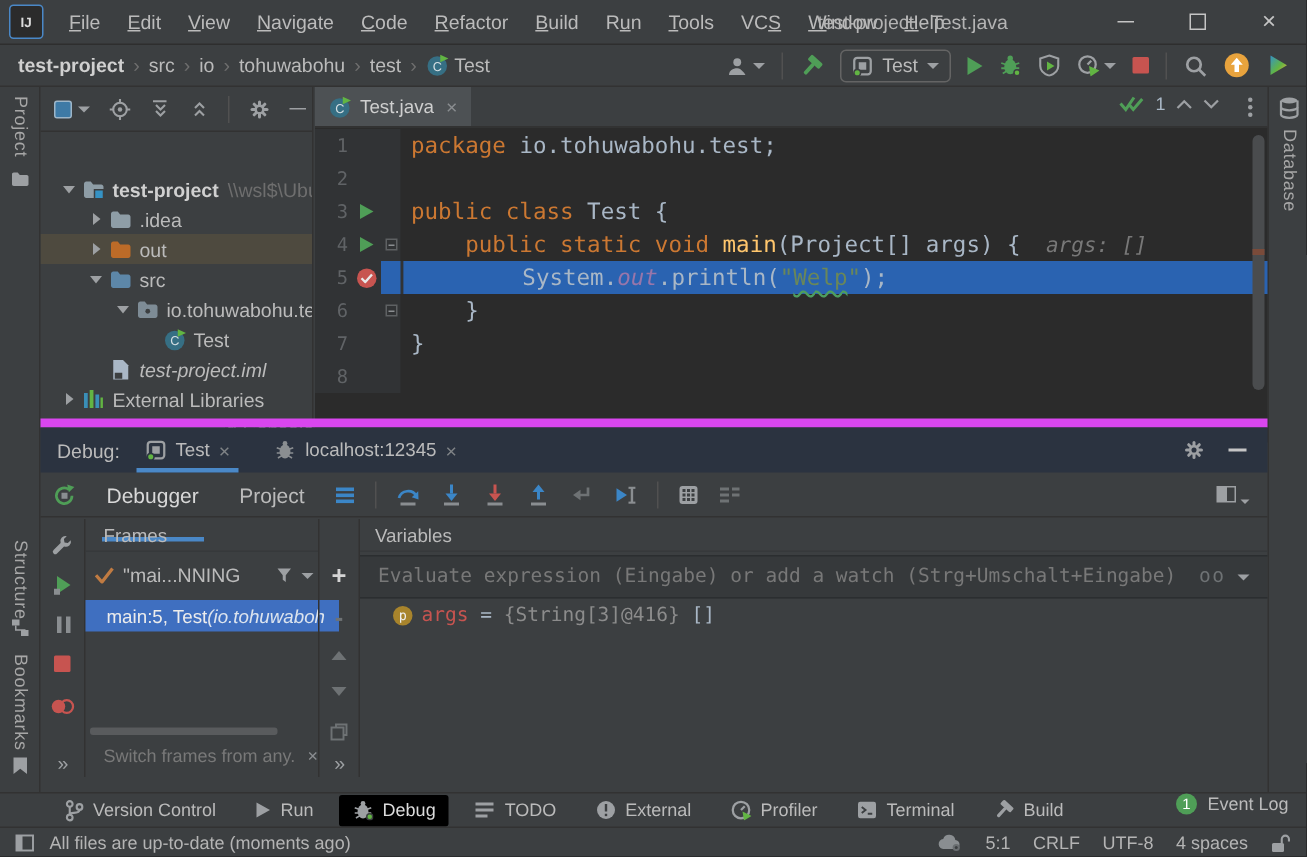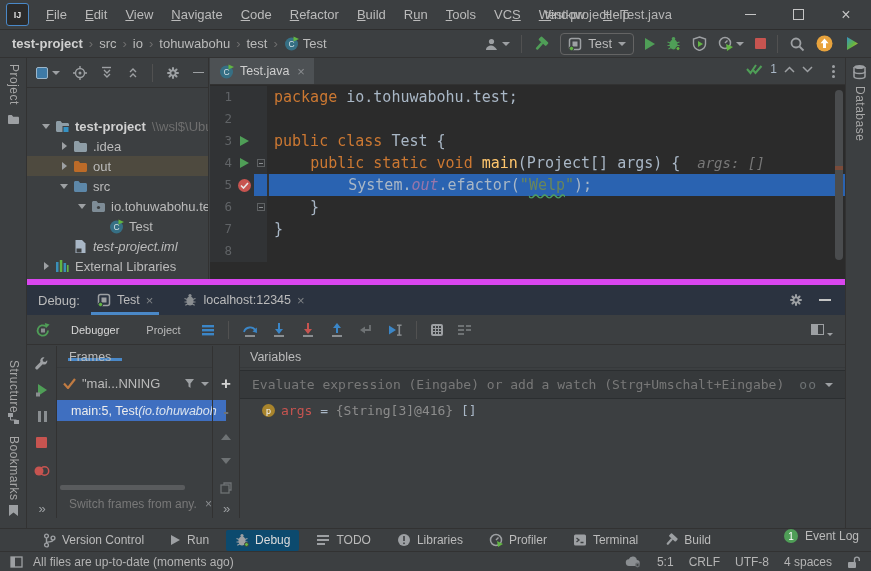--- a/index.html
+++ b/index.html
@@ -83,37 +83,37 @@
   .inspect{position:absolute;right:32px;top:4px;display:flex;align-items:center;gap:7px;color:#A9B7C6;font-size:12px}
   .vthumb{position:absolute;right:2px;width:8px;background:#4A4C4E;border-radius:4px}
 
   
   .debug-pane{position:absolute;left:27px;top:279px;width:818px;height:233px;border-top:6px solid #d946ef;box-sizing:border-box}
   .d-head{position:absolute;left:0;top:0;width:100%;height:30px;background:#2B3340;display:flex;align-items:center;padding-left:7px;box-sizing:border-box}
   .d-tab{position:relative;display:flex;align-items:center;gap:6px;height:30px;padding:0 9px;font-size:12.5px}
   .d-tab.active::after{content:'';position:absolute;left:3px;right:3px;bottom:0;height:3px;background:#4A88C7}
   .d-tab .x{color:#7F8386;font-size:13px}
   .d-toolbar{position:absolute;left:0;top:30px;width:100%;height:30px;border-bottom:1px solid #323232;box-sizing:border-box;display:flex;align-items:center;gap:13px;padding-left:8px}
-  .v-tab{position:relative;height:30px;line-height:30px;padding:16px 7px;font-size:11px;color:#BBBBBB}
+  .v-tab{position:relative;height:30px;line-height:30px;padding:16px 7px;font-size:14px;color:#BBBBBB}
   .v-tab.active{color:#D8D8D8}
   .v-tab.active::after{content:'';position:absolute;left:4px;right:4px;bottom:0;height:3px;background:#4A88C7}
   .d-vtb{position:absolute;left:0;top:61px;width:30px;height:172px;border-right:1px solid #323232;box-sizing:border-box}
   .d-vtb > div{position:absolute;left:0;width:100%;display:flex;justify-content:center}
   .panel-title{position:absolute;top:61px;height:22px;line-height:22px;font-size:12.5px;color:#BBBBBB;border-bottom:1px solid #36393B;box-sizing:border-box}
   .sel-row{position:absolute;background:#3F6FC0;color:#ECECEC;overflow:hidden;white-space:nowrap;display:flex;align-items:center}
   .evalrow{position:absolute;background:#36393B;border-top:1px solid #2B2E30;border-bottom:1px solid #2B2E30;box-sizing:border-box;
            display:flex;align-items:center;font-family:"DejaVu Sans Mono",monospace;font-size:13px;color:#787878}
   .monoline{font-family:"DejaVu Sans Mono",monospace;font-size:13px}
   .morechev{color:#9DA0A3;font-size:13px;letter-spacing:-1px}
 
   
   .bottombar{position:absolute;left:0;top:528px;width:871px;height:23px;border-top:1px solid #323232;box-sizing:border-box;
              display:flex;align-items:center;padding-left:34px;gap:8px;font-size:12px}
   .bb-item{display:flex;align-items:center;gap:6px;height:21px;padding:0 9px;color:#BBBBBB;border-radius:2px}
-  .bb-item.active{background:#0c4a6e;color:#DCDCDC}
+  .bb-item.active{background:#000000;color:#DCDCDC}
   .eventlog{position:absolute;right:12px;top:529px;display:flex;align-items:center;gap:7px;font-size:12px}
   .badge{width:14px;height:14px;border-radius:50%;background:#4F9E57;color:#fff;font-size:10px;display:flex;align-items:center;justify-content:center}
   .statusbar{position:absolute;left:0;top:551px;width:871px;height:20px;border-top:1px solid #323232;box-sizing:border-box;
              display:flex;align-items:center;gap:10px;padding:0 10px;font-size:12px;color:#B4B4B4}
   .sb-right{margin-left:auto;display:flex;align-items:center;gap:15px}
 </style>
 </head>
 <body>
 
 <div id="app">
@@ -507,21 +507,21 @@
             <span class="cnum">5</span>
             <span class="cico">
               <span class="bp">
                 <svg width="9" height="7">
                   <path d="M1 3.5l2.5 2.5L8 1" fill="none" stroke="#E8E8E8" stroke-width="1.6"></path>
                 </svg>
               </span>
             </span>
           </div>
           <div class="cfold"></div>
-          <div class="ccode"><span class="tok-pl">        System.</span><span class="tok-fld">out</span><span class="tok-pl">.efactor(</span><span class="tok-str">"</span><span class="tok-strw">Welp</span><span class="tok-str">"</span><span class="tok-pl">);</span></div>
+          <div class="ccode"><span class="tok-pl">        System.</span><span class="tok-fld">out</span><span class="tok-pl">.println(</span><span class="tok-str">"</span><span class="tok-strw">Welp</span><span class="tok-str">"</span><span class="tok-pl">);</span></div>
         </div>
         <div class="crow">
           <div class="cgut">
             <span class="cnum">6</span>
             <span class="cico"></span>
           </div>
           <div class="cfold">
             <span class="foldsq"></span>
           </div>
           <div class="ccode"><span class="tok-pl">    }</span></div>
@@ -823,21 +823,21 @@
         <span>TODO</span>
       </div>
       <div class="bb-item">
         <span>
           <svg width="14" height="14">
             <circle cx="7" cy="7" r="6" fill="#9DA0A3"></circle>
             <rect x="6.2" y="3" width="1.6" height="5" fill="#3C3F41"></rect>
             <rect x="6.2" y="9.5" width="1.6" height="1.6" fill="#3C3F41"></rect>
           </svg>
         </span>
-        <span>Libraries</span>
+        <span>External</span>
       </div>
       <div class="bb-item">
         <span>
           <svg width="14" height="14">
             <circle cx="7" cy="7" r="5.5" fill="none" stroke="#9DA0A3" stroke-width="1.5"></circle>
             <path d="M7 7l2.5-2.5" stroke="#9DA0A3" stroke-width="1.5"></path>
             <polygon points="8,8 14,11 9,14" fill="#62B543"></polygon>
           </svg>
         </span>
         <span>Profiler</span>

